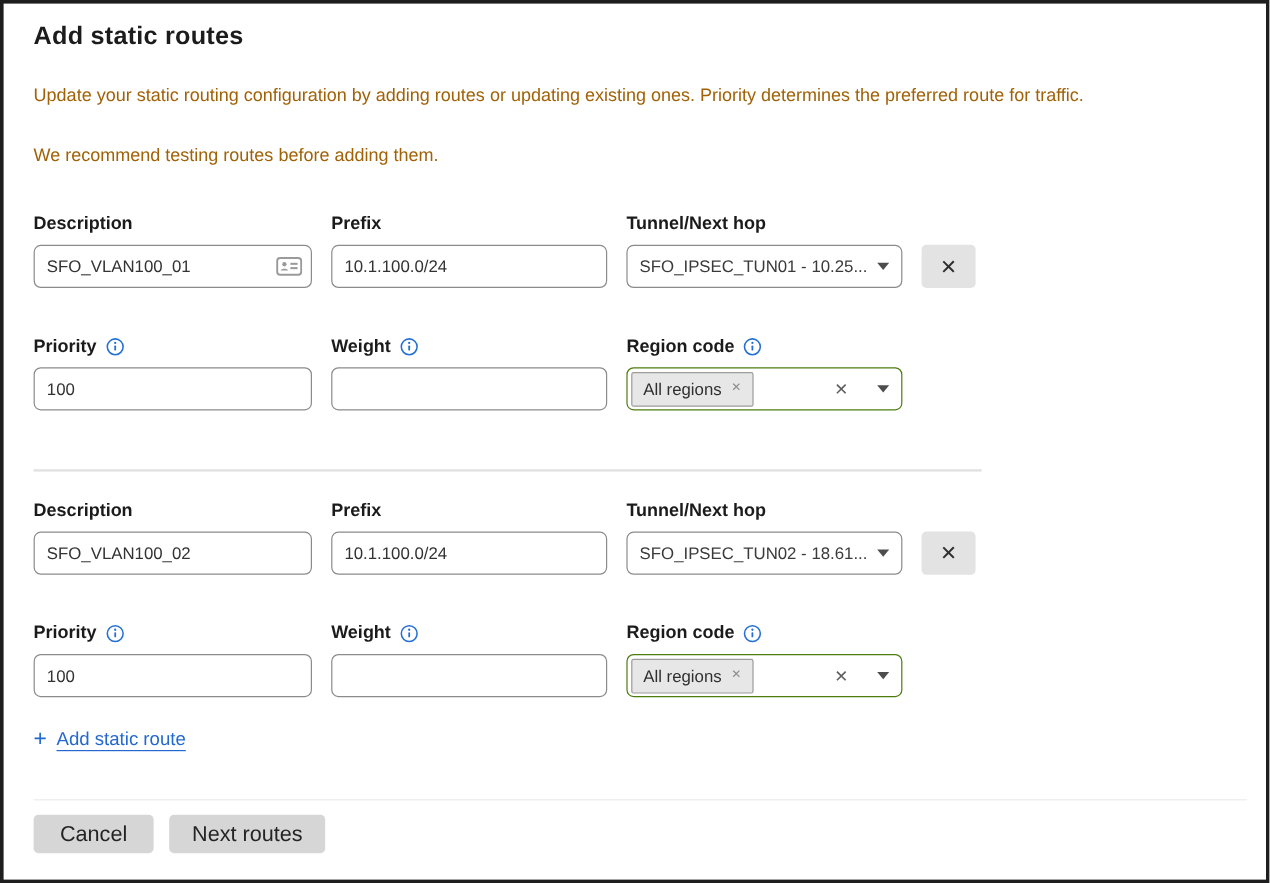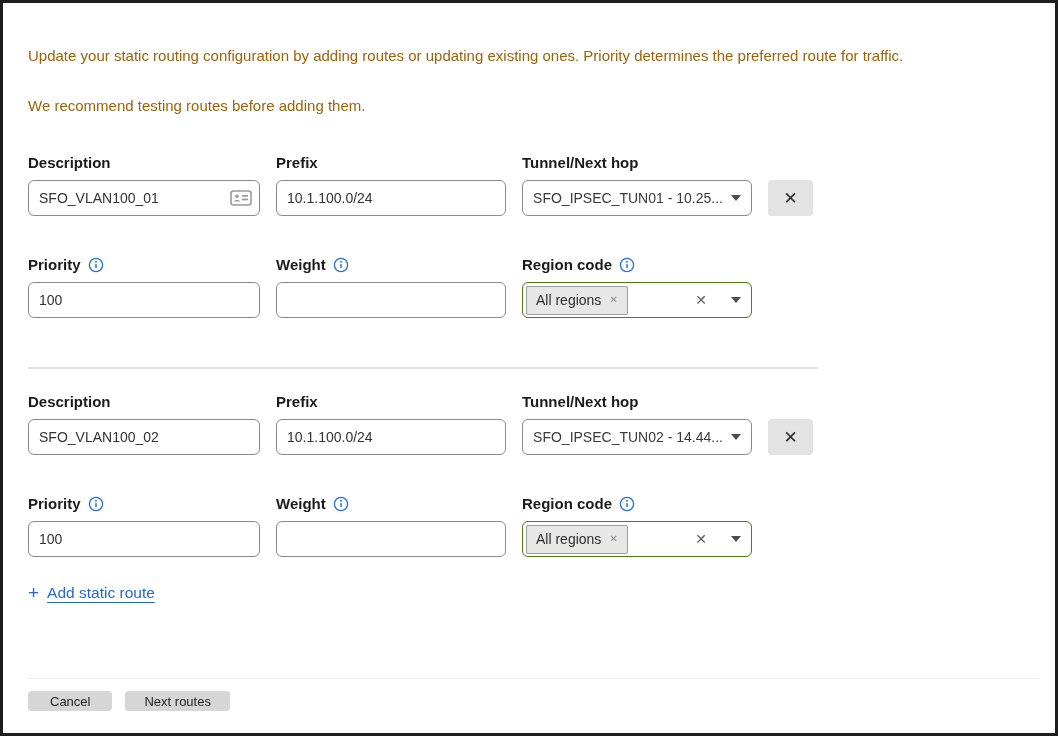--- a/index.html
+++ b/index.html
@@ -24,21 +24,21 @@
   .text-input {
     width:100%; height:36px; border:1px solid #8b8b8b; border-radius:6px;
     padding:0 10px; font-size:14px; color:#333; font-family:inherit; background:#fff; outline:none;
   }
   .input-wrap { position:relative; }
   .input-wrap.has-icon .text-input { padding-right:24px; }
   .autofill-icon { position:absolute; right:8px; top:50%; transform:translateY(-50%); display:inline-flex; }
 
   .select-box {
     width:100%; height:36px; border:1px solid #8b8b8b; border-radius:6px; background:#fff;
-    display:flex; align-items:center; padding:0 10px; cursor:pointer;text-align:center;
+    display:flex; align-items:center; padding:0 10px; cursor:pointer;
   }
   .select-value { flex:1; font-size:14px; color:#3a3a3a; white-space:nowrap; overflow:hidden; }
   .caret { width:0; height:0; border-left:5px solid transparent; border-right:5px solid transparent; border-top:6px solid #4d4d4d; margin-left:8px; flex:none; }
 
   .combo-box {
     width:100%; height:36px; border:1px solid #4d7c0f; border-radius:6px; background:#fff;
     display:flex; align-items:center; padding:3px 10px 3px 3px; cursor:pointer;
   }
   .chip {
     height:29px; background:#e7e7e7; border:1px solid #9c9c9c; border-radius:2px;
@@ -58,32 +58,33 @@
   .route-section.second .field-row { margin-top:24px; }
   .route-section.second .field-row.sub { margin-top:40px; }
 
   .add-link { display:inline-flex; align-items:center; gap:8px; margin-top:26px; cursor:pointer; text-decoration:none; }
   .add-link .plus { font-size:19px; color:var(--link,#2368d0); font-weight:400; line-height:1; }
   .add-link .link-text { font-size:15.5px; color:var(--link,#2368d0); text-decoration:underline; text-underline-offset:4px; }
 
   .footer { position:absolute; left:25px; right:16px; bottom:22px; }
   .footer-divider { height:1px; background:#ececec; margin-bottom:12px; }
   .footer-buttons { display:flex; gap:13px; align-items:center; }
-  .btn { height:20px; border:none; border-radius:4px; font-size:13px; font-family:inherit; cursor:pointer; }
+  .btn { height:32px; border:none; border-radius:4px; font-size:18px; font-family:inherit; cursor:pointer; }
   .btn-gray { background:#d6d6d6; color:#242424; }
   .btn-cancel { padding:0 22px; }
   .btn-test { padding:0 19px; }
   .btn-primary { background:var(--primary,#0d6efd); color:#ffffff; padding:0 19px; }
 </style>
 </head>
 <body>
 
 <div class="page">
   <div class="content">
 
+    <div class="page-title">Add static routes</div>
     <div class="para">Update your static routing configuration by adding routes or updating existing ones. Priority determines the preferred route for traffic.</div>
     <div class="para second">We recommend testing routes before adding them.</div>
 
     
     <div class="route-section first">
       <div class="field-row">
         <div class="field w1">
           <div class="field-label">Description</div>
           <div class="input-wrap has-icon">
             <input class="text-input" type="text" value="SFO_VLAN100_01" style="">
@@ -182,21 +183,21 @@
         </div>
         <div class="field w2">
           <div class="field-label">Prefix</div>
           <div class="input-wrap">
             <input class="text-input" type="text" value="10.1.100.0/24" style="">
           </div>
         </div>
         <div class="field w3">
           <div class="field-label">Tunnel/Next hop</div>
           <div class="select-box">
-            <span class="select-value">SFO_IPSEC_TUN02 - 14.44...</span>
+            <span class="select-value">SFO_IPSEC_TUN02 - 18.61...</span>
             <span class="caret"></span>
           </div>
         </div>
         <button class="remove-btn">✕</button>
       </div>
 
       <div class="field-row sub">
         <div class="field w1">
           <div class="field-label">
             <span>Priority</span>

